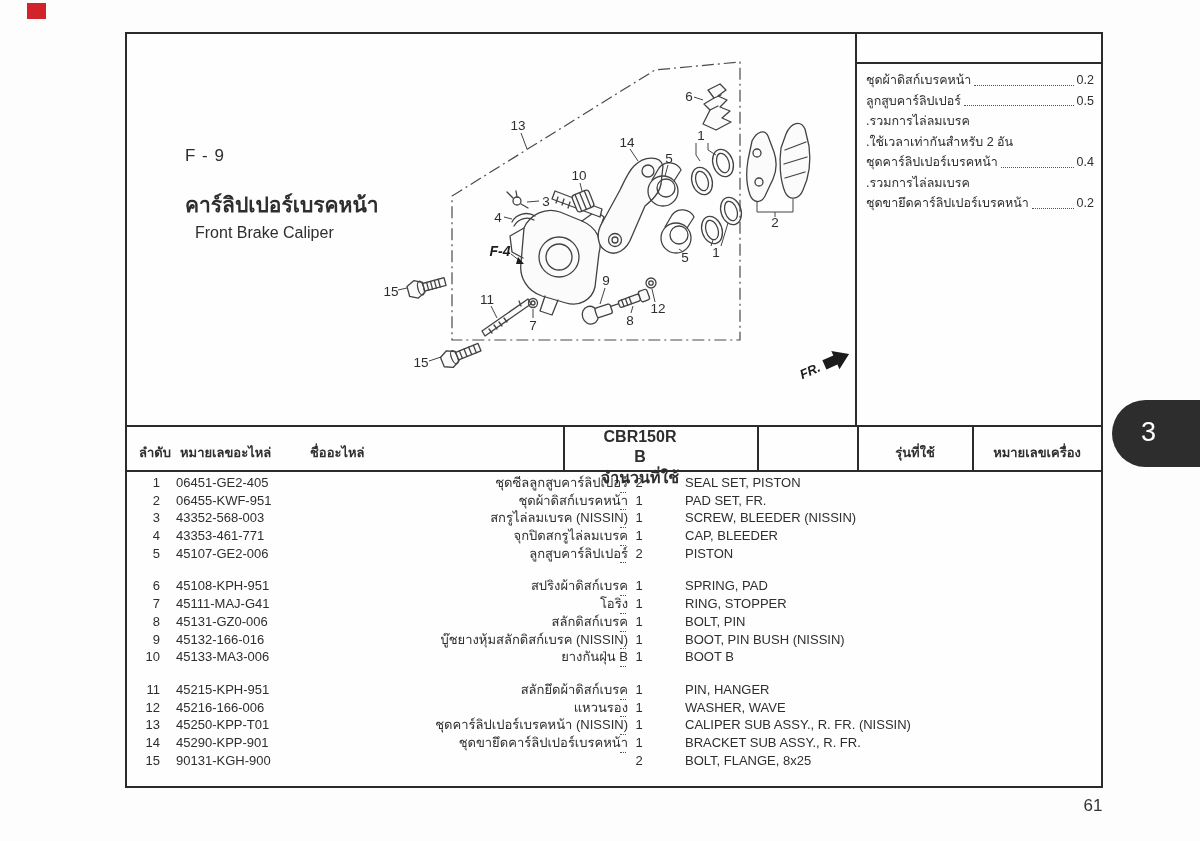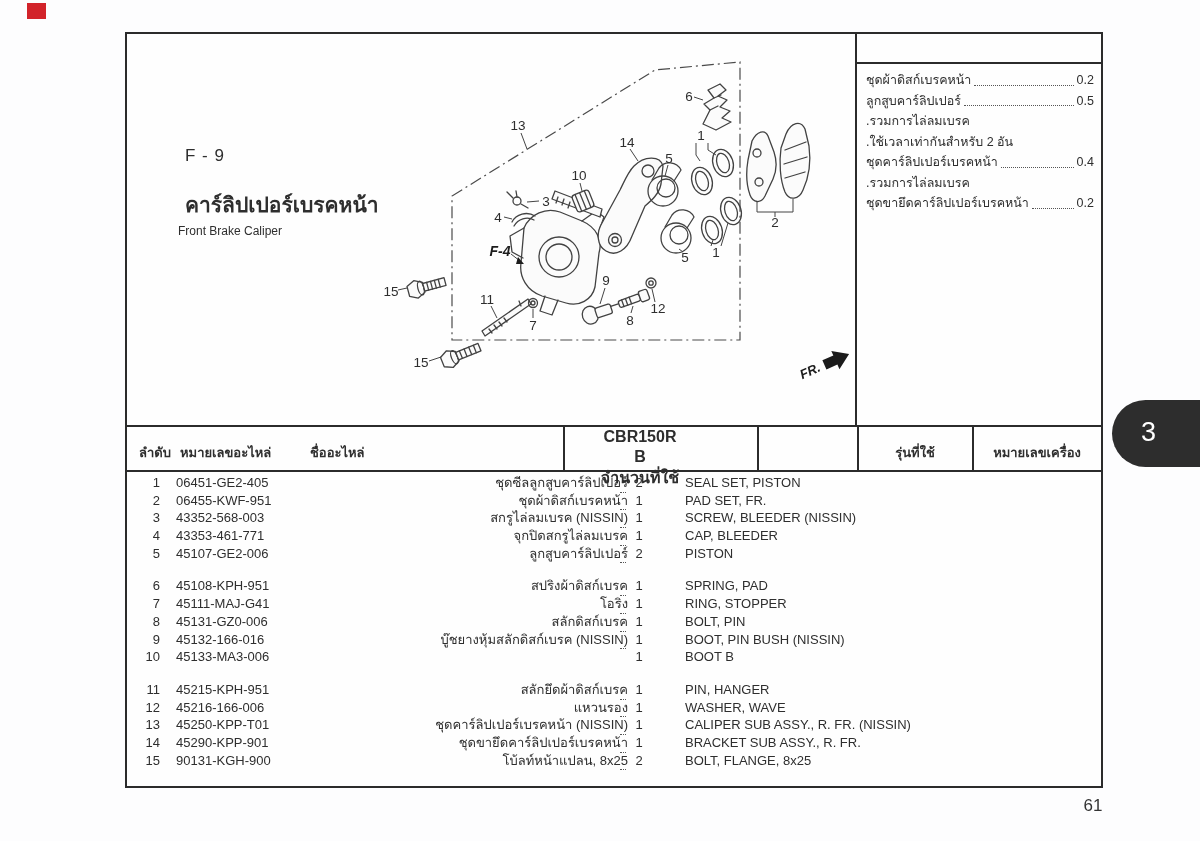--- a/index.html
+++ b/index.html
@@ -19,21 +19,21 @@
                 font-size:13.5px; font-weight:bold; }
   .svc-header-rule { position:absolute; left:857px; top:62px; width:246px; height:2px; background:#2b2b2b; }
   .svc-body { position:absolute; left:866px; top:70px; width:228px; font-size:12.5px; }
   .srow { display:flex; align-items:flex-end; line-height:20.5px; white-space:nowrap; }
   .srow .leader { flex:1; border-bottom:1.5px dotted #555; margin:0 3px 5px 3px; min-width:4px; }
   .srow.noleader .leader { border-bottom:none; }
 
   
   .t-code { position:absolute; left:185px; top:146px; font-size:17px; letter-spacing:1px; }
   .t-thai { position:absolute; left:185px; top:188px; font-size:21px; font-weight:bold; }
-  .t-eng  { position:absolute; left:178px; top:224px; font-size:12px; }
+  .t-eng  { position:absolute; left:195px; top:224px; font-size:16px; }
 
   
   .diagram { position:absolute; left:380px; top:50px; width:480px; height:355px; }
   .ln   { fill:none; stroke:#424242; stroke-width:1.3; stroke-linejoin:round; stroke-linecap:round; }
   .fillw{ fill:#fbfbfb; stroke:#424242; stroke-width:1.3; stroke-linejoin:round; }
   .dash { fill:none; stroke:#4a4a4a; stroke-width:1.2; stroke-dasharray:12 4 2 4; }
   .ld   { fill:none; stroke:#444; stroke-width:1; }
   .co   { font-size:13.5px; fill:#2e2e2e; text-anchor:middle; }
   .ref  { font-size:14px; font-weight:bold; font-style:italic; fill:#1d1d1d; text-anchor:middle; }
   .fr   { font-size:13px; font-weight:bold; font-style:italic; fill:#1b1b1b; }
@@ -376,20 +376,24 @@
         <span class="c-name">
           <span>บู๊ชยางหุ้มสลักดิสก์เบรค (NISSIN)</span>
           <span class="leader"></span>
         </span>
         <span class="c-qty">1</span>
         <span class="c-en">BOOT, PIN BUSH (NISSIN)</span>
       </div>
     <div class="trow">
         <span class="c-no">10</span>
         <span class="c-pn">45133-MA3-006</span>
+        <span class="c-name">
+          <span>ยางกันฝุ่น B</span>
+          <span class="leader"></span>
+        </span>
         <span class="c-qty">1</span>
         <span class="c-en">BOOT B</span>
       </div>
     <div class="trow grp">
         <span class="c-no">11</span>
         <span class="c-pn">45215-KPH-951</span>
         <span class="c-name">
           <span>สลักยึดผ้าดิสก์เบรค</span>
           <span class="leader"></span>
         </span>
@@ -422,24 +426,20 @@
         <span class="c-name">
           <span>ชุดขายึดคาร์ลิปเปอร์เบรคหน้า</span>
           <span class="leader"></span>
         </span>
         <span class="c-qty">1</span>
         <span class="c-en">BRACKET SUB ASSY., R. FR.</span>
       </div>
     <div class="trow">
         <span class="c-no">15</span>
         <span class="c-pn">90131-KGH-900</span>
-        <span class="c-name">
-          <span>โบ้ลท์หน้าแปลน, 8x25</span>
-          <span class="leader"></span>
-        </span>
         <span class="c-qty">2</span>
         <span class="c-en">BOLT, FLANGE, 8x25</span>
       </div>
   </div>
 
   <div class="tab3"><span>3</span></div>
   <div class="pageno">61</div>
 
 </div>
 

